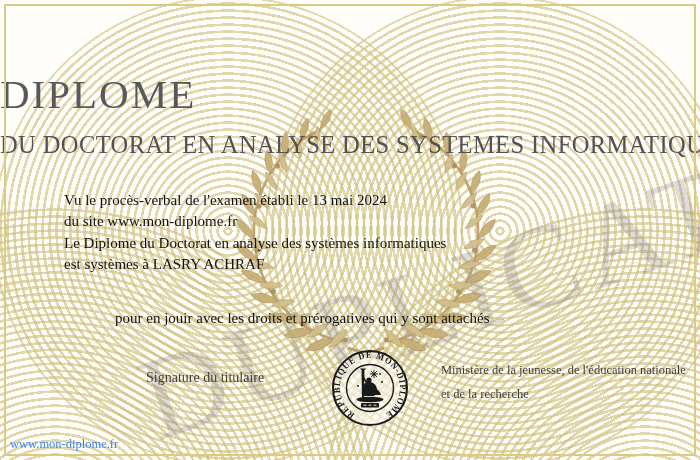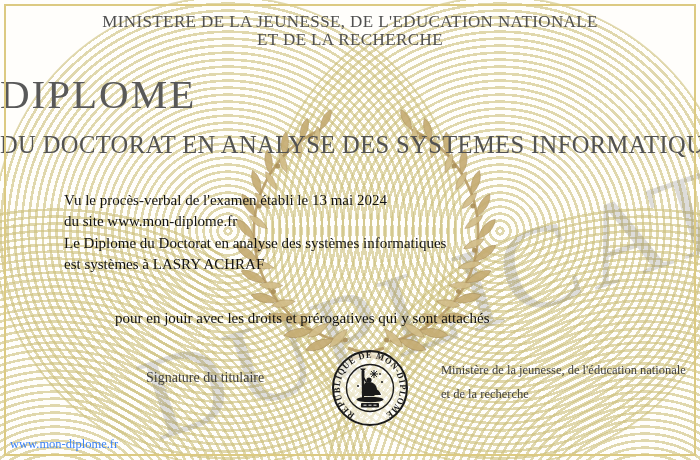--- a/index.html
+++ b/index.html
@@ -134,24 +134,20 @@
         <path d="M0,0 C5,-9 6,-20 0,-28 C-6,-20 -5,-9 0,0 Z" transform="translate(103.6,231.2) rotate(-111.2) scale(1.06)" fill="#c6ad74" stroke="#a18653" stroke-width=".5" opacity=".93"></path>
         <path d="M0,0 C5,-9 6,-20 0,-28 C-6,-20 -5,-9 0,0 Z" transform="translate(154.6,221.2) rotate(135.2) scale(0.90)" fill="#d2bd88" stroke="#a18653" stroke-width=".5" opacity=".93"></path>
         <path d="M0,0 C5,-9 6,-20 0,-28 C-6,-20 -5,-9 0,0 Z" transform="translate(117.4,221.2) rotate(-135.2) scale(0.90)" fill="#d2bd88" stroke="#a18653" stroke-width=".5" opacity=".93"></path>
         <circle cx="156.6" cy="232.1" r="2.5" fill="#aa8e57" opacity=".9"></circle>
         <circle cx="115.4" cy="232.1" r="2.5" fill="#aa8e57" opacity=".9"></circle>
       </g>
   </svg>
 
   <div class="frame"></div>
 
-  <div class="header-block">
-    <div>MINISTERE DE LA JEUNESSE, DE L'EDUCATION NATIONALE</div>
-    <div>ET DE LA RECHERCHE</div>
-  </div>
 
   <div class="title">DIPLOME</div>
   <div class="subtitle">DU DOCTORAT EN ANALYSE DES SYSTEMES INFORMATIQUES</div>
 
   <div class="body-block">
     <div>Vu le procès-verbal de l'examen établi le 13 mai 2024</div>
     <div>du site www.mon-diplome.fr</div>
     <div>Le Diplome du Doctorat en analyse des systèmes informatiques</div>
     <div>est systèmes à LASRY ACHRAF</div>
   </div>

